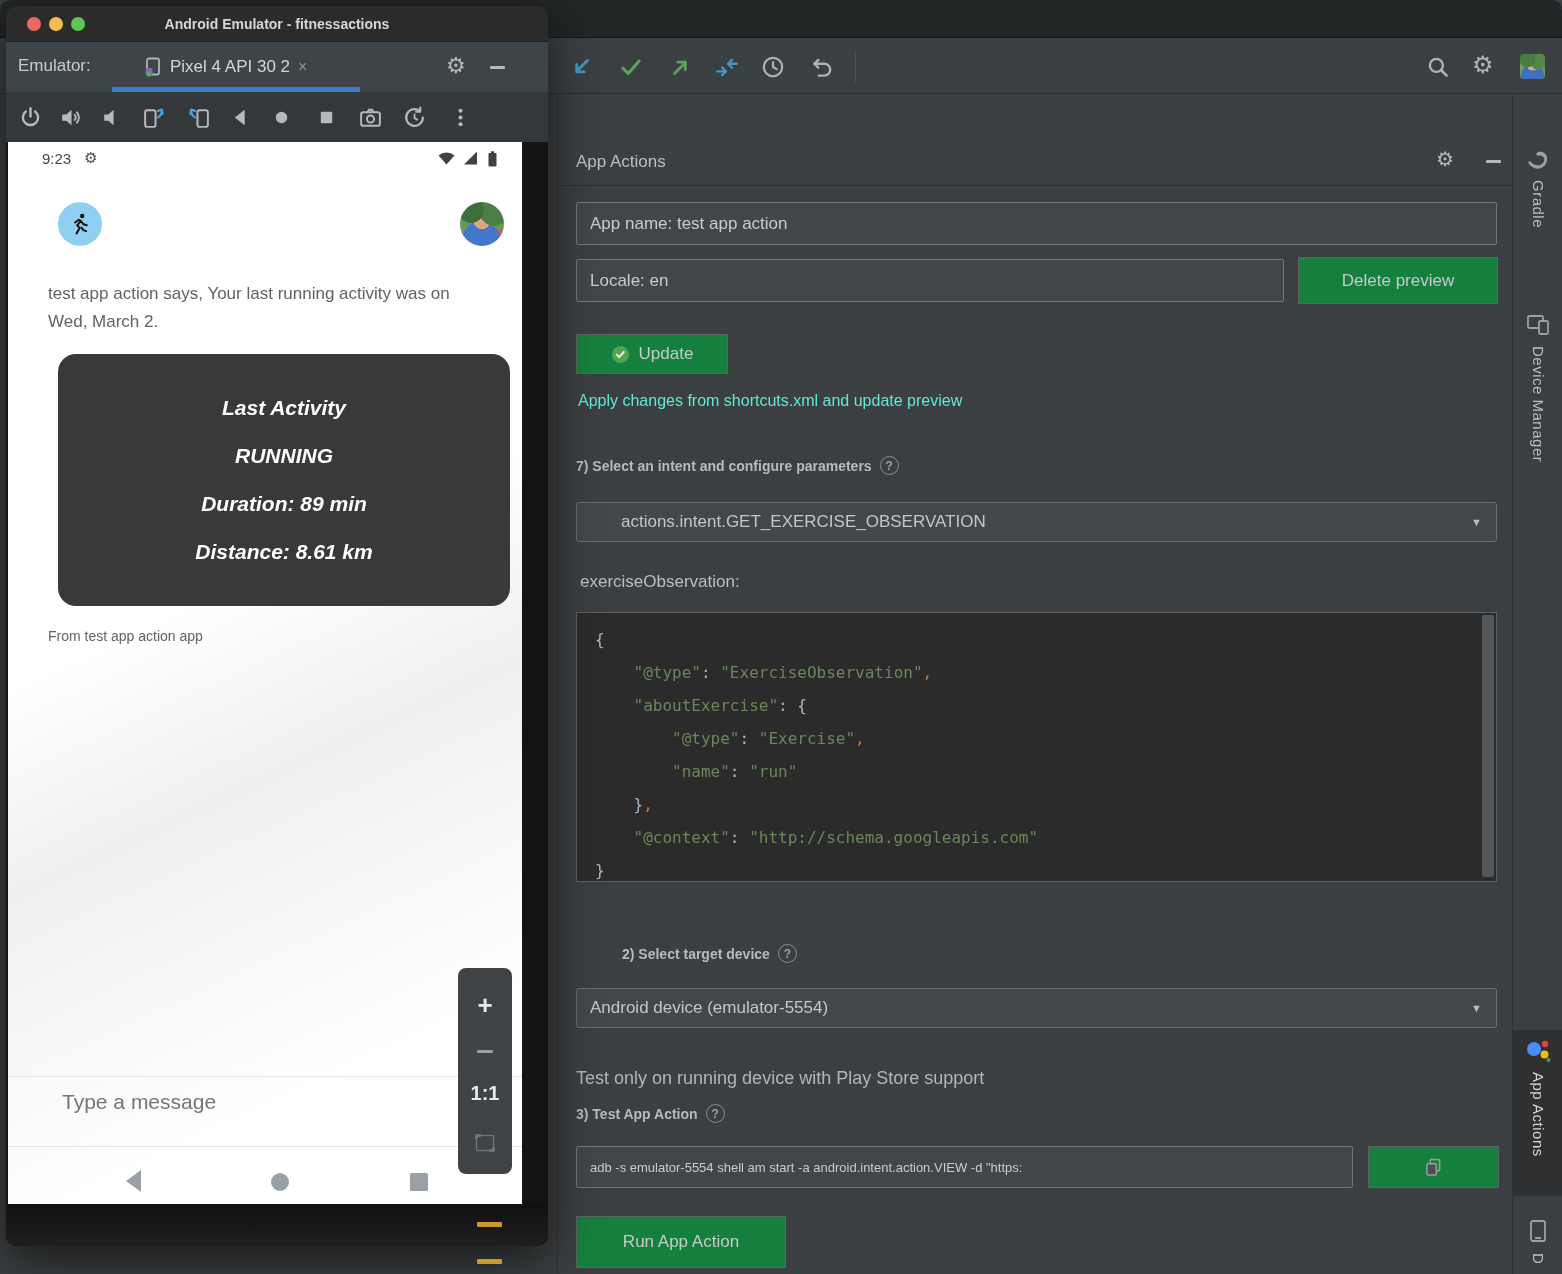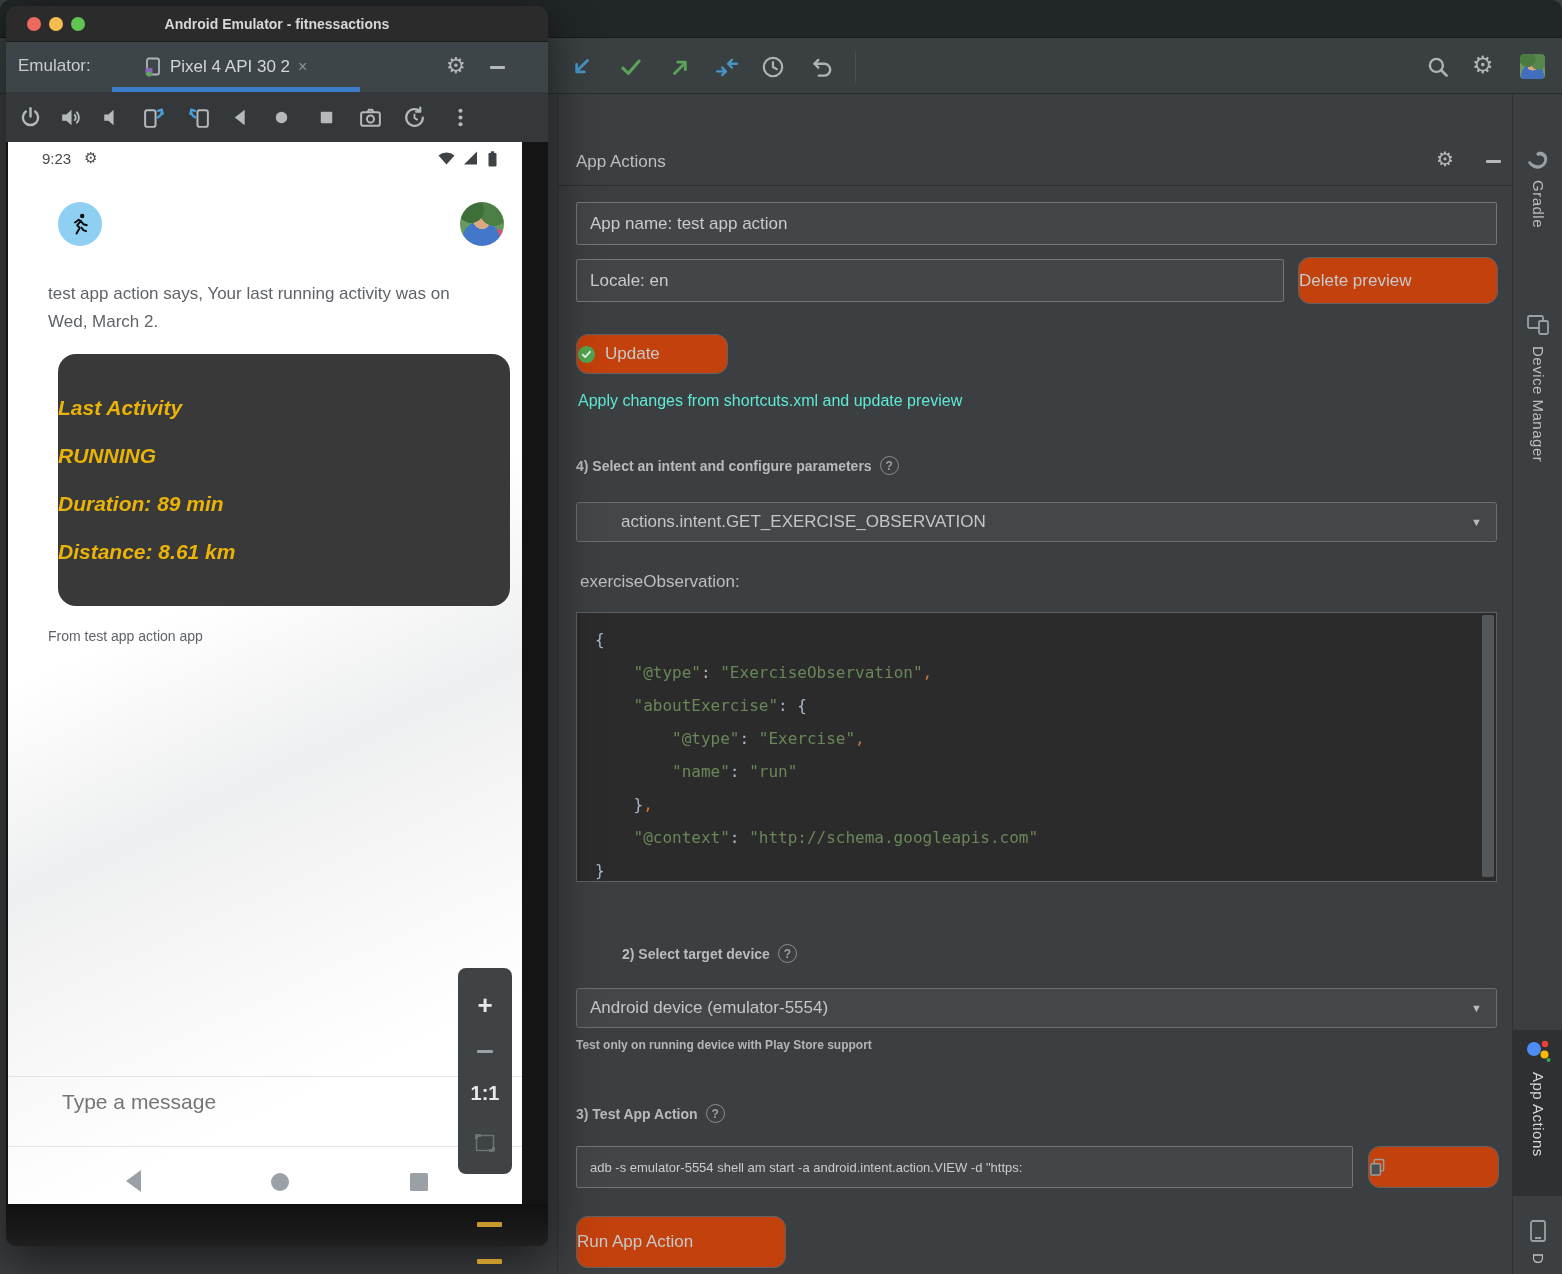--- a/index.html
+++ b/index.html
@@ -20,34 +20,34 @@
                 radial-gradient(circle at 50% 85%, #3f6fbe 0 45%, transparent 46%), #6f9866; }
 
   
   #panel { left:557px; top:94px; width:955px; height:1180px; background:#3c3f41; border-left:1px solid #303435; }
   #panel-header { position:absolute; left:0; top:46px; width:955px; height:46px; border-bottom:1px solid #2d3031; }
   #panel-title { position:absolute; left:18px; top:12px; font-size:17px; color:#bdbebf; }
   .gear-glyph { color:#b6b8b9; font-size:20px; line-height:1; cursor:pointer; }
   .minus-glyph { width:15px; height:3px; background:#b6b8b9; border-radius:1px; cursor:pointer; }
 
   .field { position:absolute; background:#424649; border:1px solid #747779; border-radius:2px; color:#c9cbcc; font-size:17px; padding:0 13px; display:flex; align-items:center; }
-  .btn { position:absolute; background:#c2410c; border:1px solid #5f6365; border-radius:12px; color:#c7c9ca; font-size:17px; display:flex; align-items:center; justify-content:flex-start; cursor:pointer; }
+  .btn { position:absolute; background:#15803d; border:1px solid #5f6365; border-radius:0; color:#c7c9ca; font-size:17px; display:flex; align-items:center; justify-content:center; cursor:pointer; }
   .dd { position:absolute; background:#43474a; border:1px solid #6b6f71; border-radius:3px; color:#c4c6c7; font-size:17px; padding:0 13px; display:flex; align-items:center; cursor:pointer; }
   .dd .caret { position:absolute; right:14px; font-size:11px; color:#b9bbbc; }
   .step-label { position:absolute; font-size:14px; font-weight:bold; color:#b9babb; display:flex; align-items:center; gap:8px; }
   .help-circle { display:inline-flex; width:19px; height:19px; border:1px solid #8a8d8e; border-radius:50%; color:#9da0a1; font-size:12px; align-items:center; justify-content:center; font-weight:bold; cursor:pointer; }
   #update-hint { position:absolute; left:20px; top:298px; font-size:16px; color:#5eead4; }
 
   
   #code-block { position:absolute; left:18px; top:518px; width:921px; height:270px; background:#2b2b2b; border:1px solid #5c6062; padding:10px 0 0 18px; font-family:"DejaVu Sans Mono", monospace; font-size:16px; }
   .code-line { height:33px; line-height:33px; white-space:pre; }
   .tk-p { color:#a9b7c6; } .tk-s { color:#6a8759; } .tk-o { color:#cc7832; }
   #code-scrollbar { position:absolute; right:2px; top:2px; width:12px; height:262px; background:#53575a; border-radius:2px; cursor:pointer; }
 
-  .hint-text { position:absolute; font-size:12px; font-weight:bold; color:#b3b5b6; }
+  .hint-text { position:absolute; font-size:18px; font-weight:normal; color:#b3b5b6;margin-top:30px; }
 
   
   #stripe { left:1512px; top:94px; width:50px; height:1180px; background:#3c3f41; border-left:1px solid #2e3132; }
   .vtab { position:absolute; left:0; width:50px; display:flex; flex-direction:column; align-items:center; gap:10px; cursor:pointer; }
   .vtab-label { writing-mode:vertical-rl; font-size:15px; color:#bdbebf; letter-spacing:0.5px; }
   .vtab.active { background:#2e3031; }
   .vtab.active .vtab-label { color:#d8d9da; }
 
   
   #emu { left:6px; top:6px; width:542px; height:1240px; border-radius:10px; background:#141414; overflow:hidden; box-shadow:0 14px 48px rgba(0,0,0,.6); z-index:20; }
@@ -73,21 +73,21 @@
   #avatar-app { position:absolute; left:50px; top:60px; width:44px; height:44px; border-radius:50%; background:#8fd0f2; display:flex; align-items:center; justify-content:center; }
   #avatar-user { position:absolute; left:452px; top:60px; width:44px; height:44px; border-radius:50%;
     background: radial-gradient(circle at 25% 18%, #3e6e3a 0 26%, transparent 27%),
                 radial-gradient(circle at 78% 20%, #4c7f45 0 30%, transparent 31%),
                 radial-gradient(circle at 50% 42%, #dba87f 0 25%, transparent 26%),
                 radial-gradient(circle at 48% 86%, #4277c9 0 42%, transparent 43%),
                 radial-gradient(circle at 85% 75%, #d8536a 0 12%, transparent 13%), #679a5d; }
   #chat-msg { position:absolute; left:40px; top:138px; width:410px; font-size:17px; line-height:28px; color:#5f6368; }
   #activity-card { position:absolute; left:50px; top:212px; width:452px; height:252px; background:#393939; border-radius:18px;
     display:flex; flex-direction:column; justify-content:center; gap:24px; }
-  #activity-card .card-line { text-align:left; color:#eab308; font-size:21px; font-weight:bold; font-style:italic; }
+  #activity-card .card-line { text-align:center; color:#ffffff; font-size:21px; font-weight:bold; font-style:italic; }
   #from-label { position:absolute; left:40px; top:486px; font-size:14px; color:#5f6368; }
   .hairline { position:absolute; left:0; width:100%; height:1px; background:#e4e5e6; }
   #type-msg { position:absolute; left:54px; top:948px; width:380px; font-size:21px; color:#80868b; background:transparent; border:none; outline:none; font-family:"Liberation Sans",sans-serif; }
   .nav-ico { position:absolute; top:1026px; cursor:pointer; }
 
   
   #zoom-panel { position:absolute; left:452px; top:962px; width:54px; height:206px; background:rgba(56,59,61,0.96); border-radius:8px; z-index:5;
     display:flex; flex-direction:column; align-items:center; justify-content:space-around; padding:8px 0; }
   #zoom-panel .zp { color:#e8e9e9; cursor:pointer; text-align:center; }
   #zp-plus { font-size:26px; font-weight:bold; }
@@ -173,21 +173,21 @@
       <svg width="19" height="19" viewBox="0 0 20 20">
           <circle cx="10" cy="10" r="9" fill="#51a551"></circle>
           <path d="M6 10.2l2.6 2.6 5-5.6" stroke="#e9f4e9" stroke-width="2" fill="none" stroke-linecap="round" stroke-linejoin="round"></path>
         </svg>
       <span>Update</span>
     </button>
 
     <div id="update-hint">Apply changes from shortcuts.xml and update preview</div>
 
     <div class="step-label" style="left:18px; top:362px;">
-      <span>4) Select an intent and configure parameters</span>
+      <span>7) Select an intent and configure parameters</span>
       <span class="help-circle">?</span>
     </div>
 
     <div class="dd" style="left:18px; top:408px; width:921px; height:40px;padding-left:44px;">
       <span>actions.intent.GET_EXERCISE_OBSERVATION</span>
       <span class="caret">▼</span>
     </div>
 
     <div class="abs" style="left:22px; top:478px; font-size:17px; color:#bcbdbe;">exerciseObservation:</div>
 

